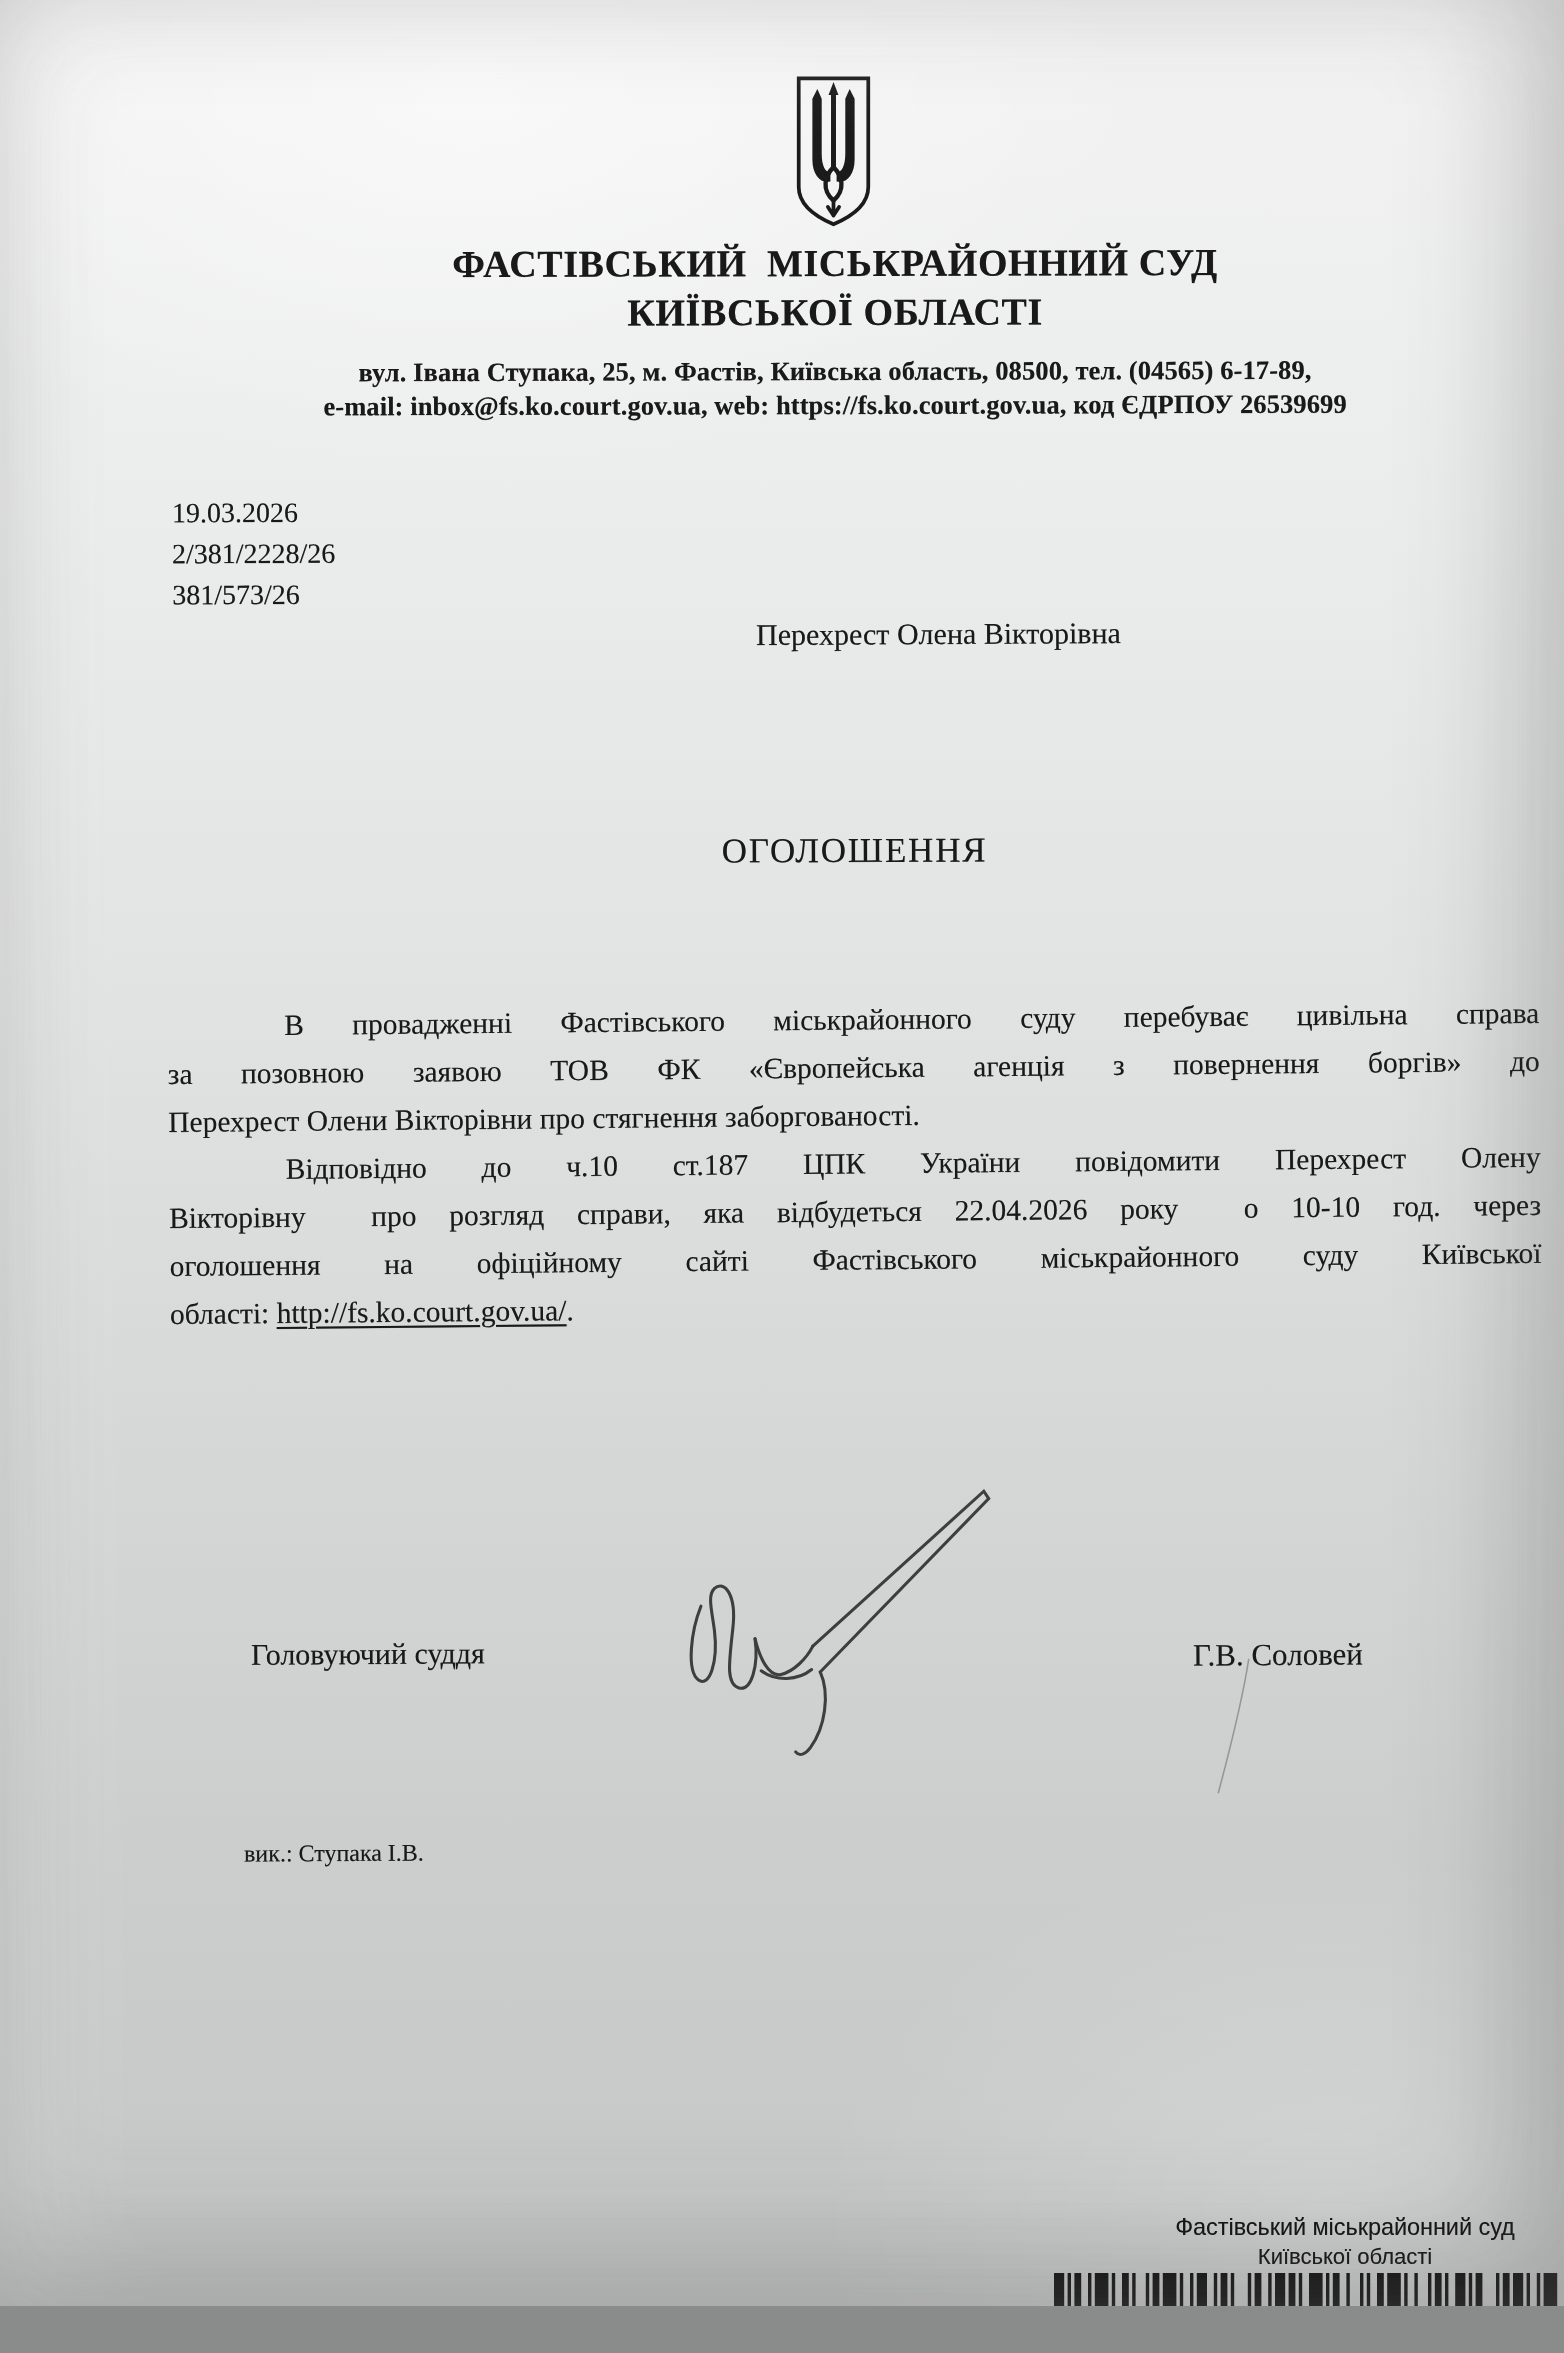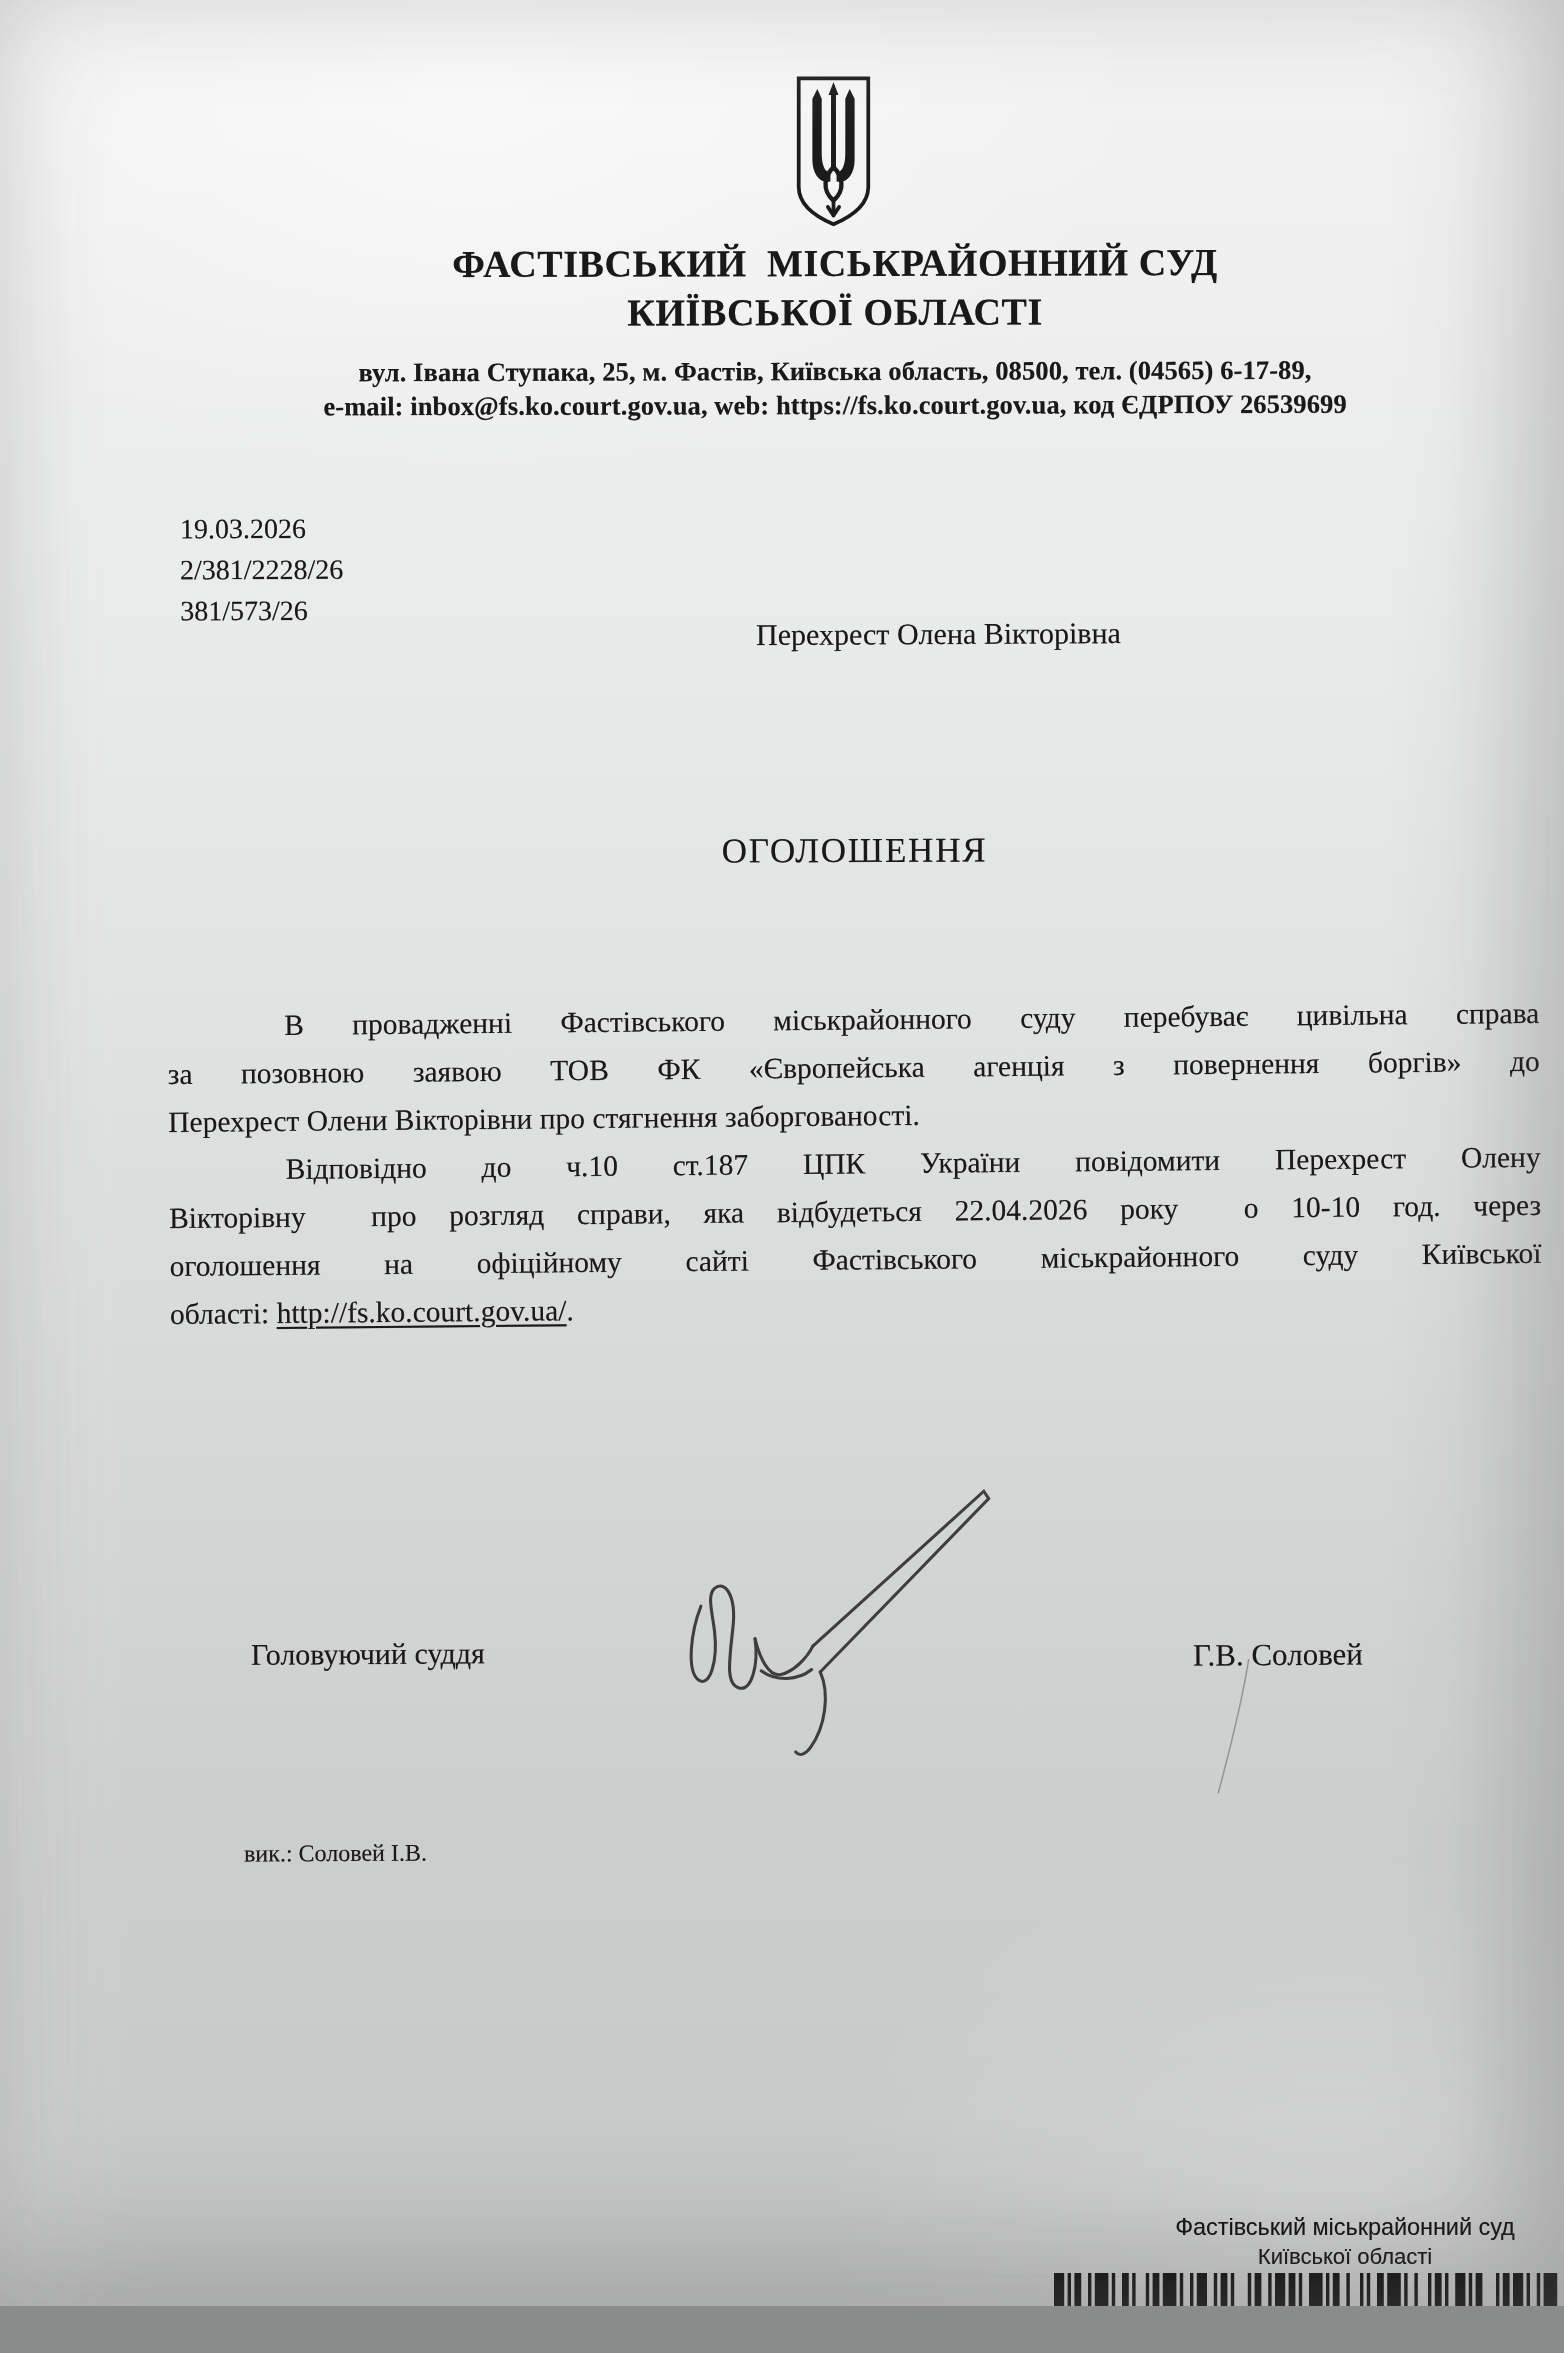--- a/index.html
+++ b/index.html
@@ -26,21 +26,21 @@
   .pre{white-space:pre-wrap;}
 
   .emblem{left:793px;top:74px;width:81px;height:154px;}
 
   .header{left:105px;top:239px;width:1460px;text-align:center;transform:rotate(-.15deg);}
   .court-line1{font-size:38px;font-weight:700;letter-spacing:0.6px;line-height:49px;}
   .court-line2{font-size:38px;font-weight:700;letter-spacing:0.6px;line-height:48px;}
   .address{left:105px;top:354px;width:1460px;text-align:center;transform:rotate(-.15deg);}
   .address div{font-size:26.5px;font-weight:700;line-height:34px;letter-spacing:0.1px;}
 
-  .meta{left:180px;top:492px;transform:rotate(-.2deg);margin-top:16px;}
+  .meta{left:172px;top:492px;transform:rotate(-.2deg);}
   .meta div{font-size:28px;line-height:41px;}
 
   .recipient{left:756px;top:617px;font-size:30px;transform:rotate(-.3deg);}
 
   .doc-title{left:144px;top:831px;width:1421px;text-align:center;font-size:35px;letter-spacing:1.8px;transform:rotate(-.2deg);}
 
   .body-text{left:167px;top:1002px;width:1372px;transform:rotate(-.55deg);transform-origin:0 0;}
   .line{font-size:29.5px;line-height:48px;text-align:justify;text-align-last:justify;}
   .line.lastline{text-align-last:left;}
   .line.indent{padding-left:117px;}
@@ -117,21 +117,21 @@
       <path d="M310,280 L588,28 L596,40 L322,322"></path>
       <path d="M322,322 C338,358 330,412 306,445 C298,456 288,460 282,452"></path>
       <path d="M226,320 C250,338 286,336 308,318"></path>
     </g>
   </svg>
 
   <svg class="abs pen-line" viewBox="0 0 90 230">
     <path d="M70,5 C60,70 40,150 20,225" fill="none" stroke="rgba(40,40,40,.35)" stroke-width="2.5"></path>
   </svg>
 
-  <div class="abs executor ink">вик.: Соловей І.В.</div>
+  <div class="abs executor ink">вик.: Ступака І.В.</div>
 
   <div class="abs stamp-text">
     <div class="stamp-line1">Фастівський міськрайонний суд</div>
     <div class="stamp-line2">Київської області</div>
   </div>
   <svg class="abs barcode" id="barcode-svg" viewBox="0 0 829 70" preserveAspectRatio="none">
       <rect x="0.00" y="0" width="16.58" height="70" fill="#121212"></rect>
       <rect x="22.11" y="0" width="5.53" height="70" fill="#121212"></rect>
       <rect x="33.16" y="0" width="11.05" height="70" fill="#121212"></rect>
       <rect x="55.27" y="0" width="5.53" height="70" fill="#121212"></rect>

